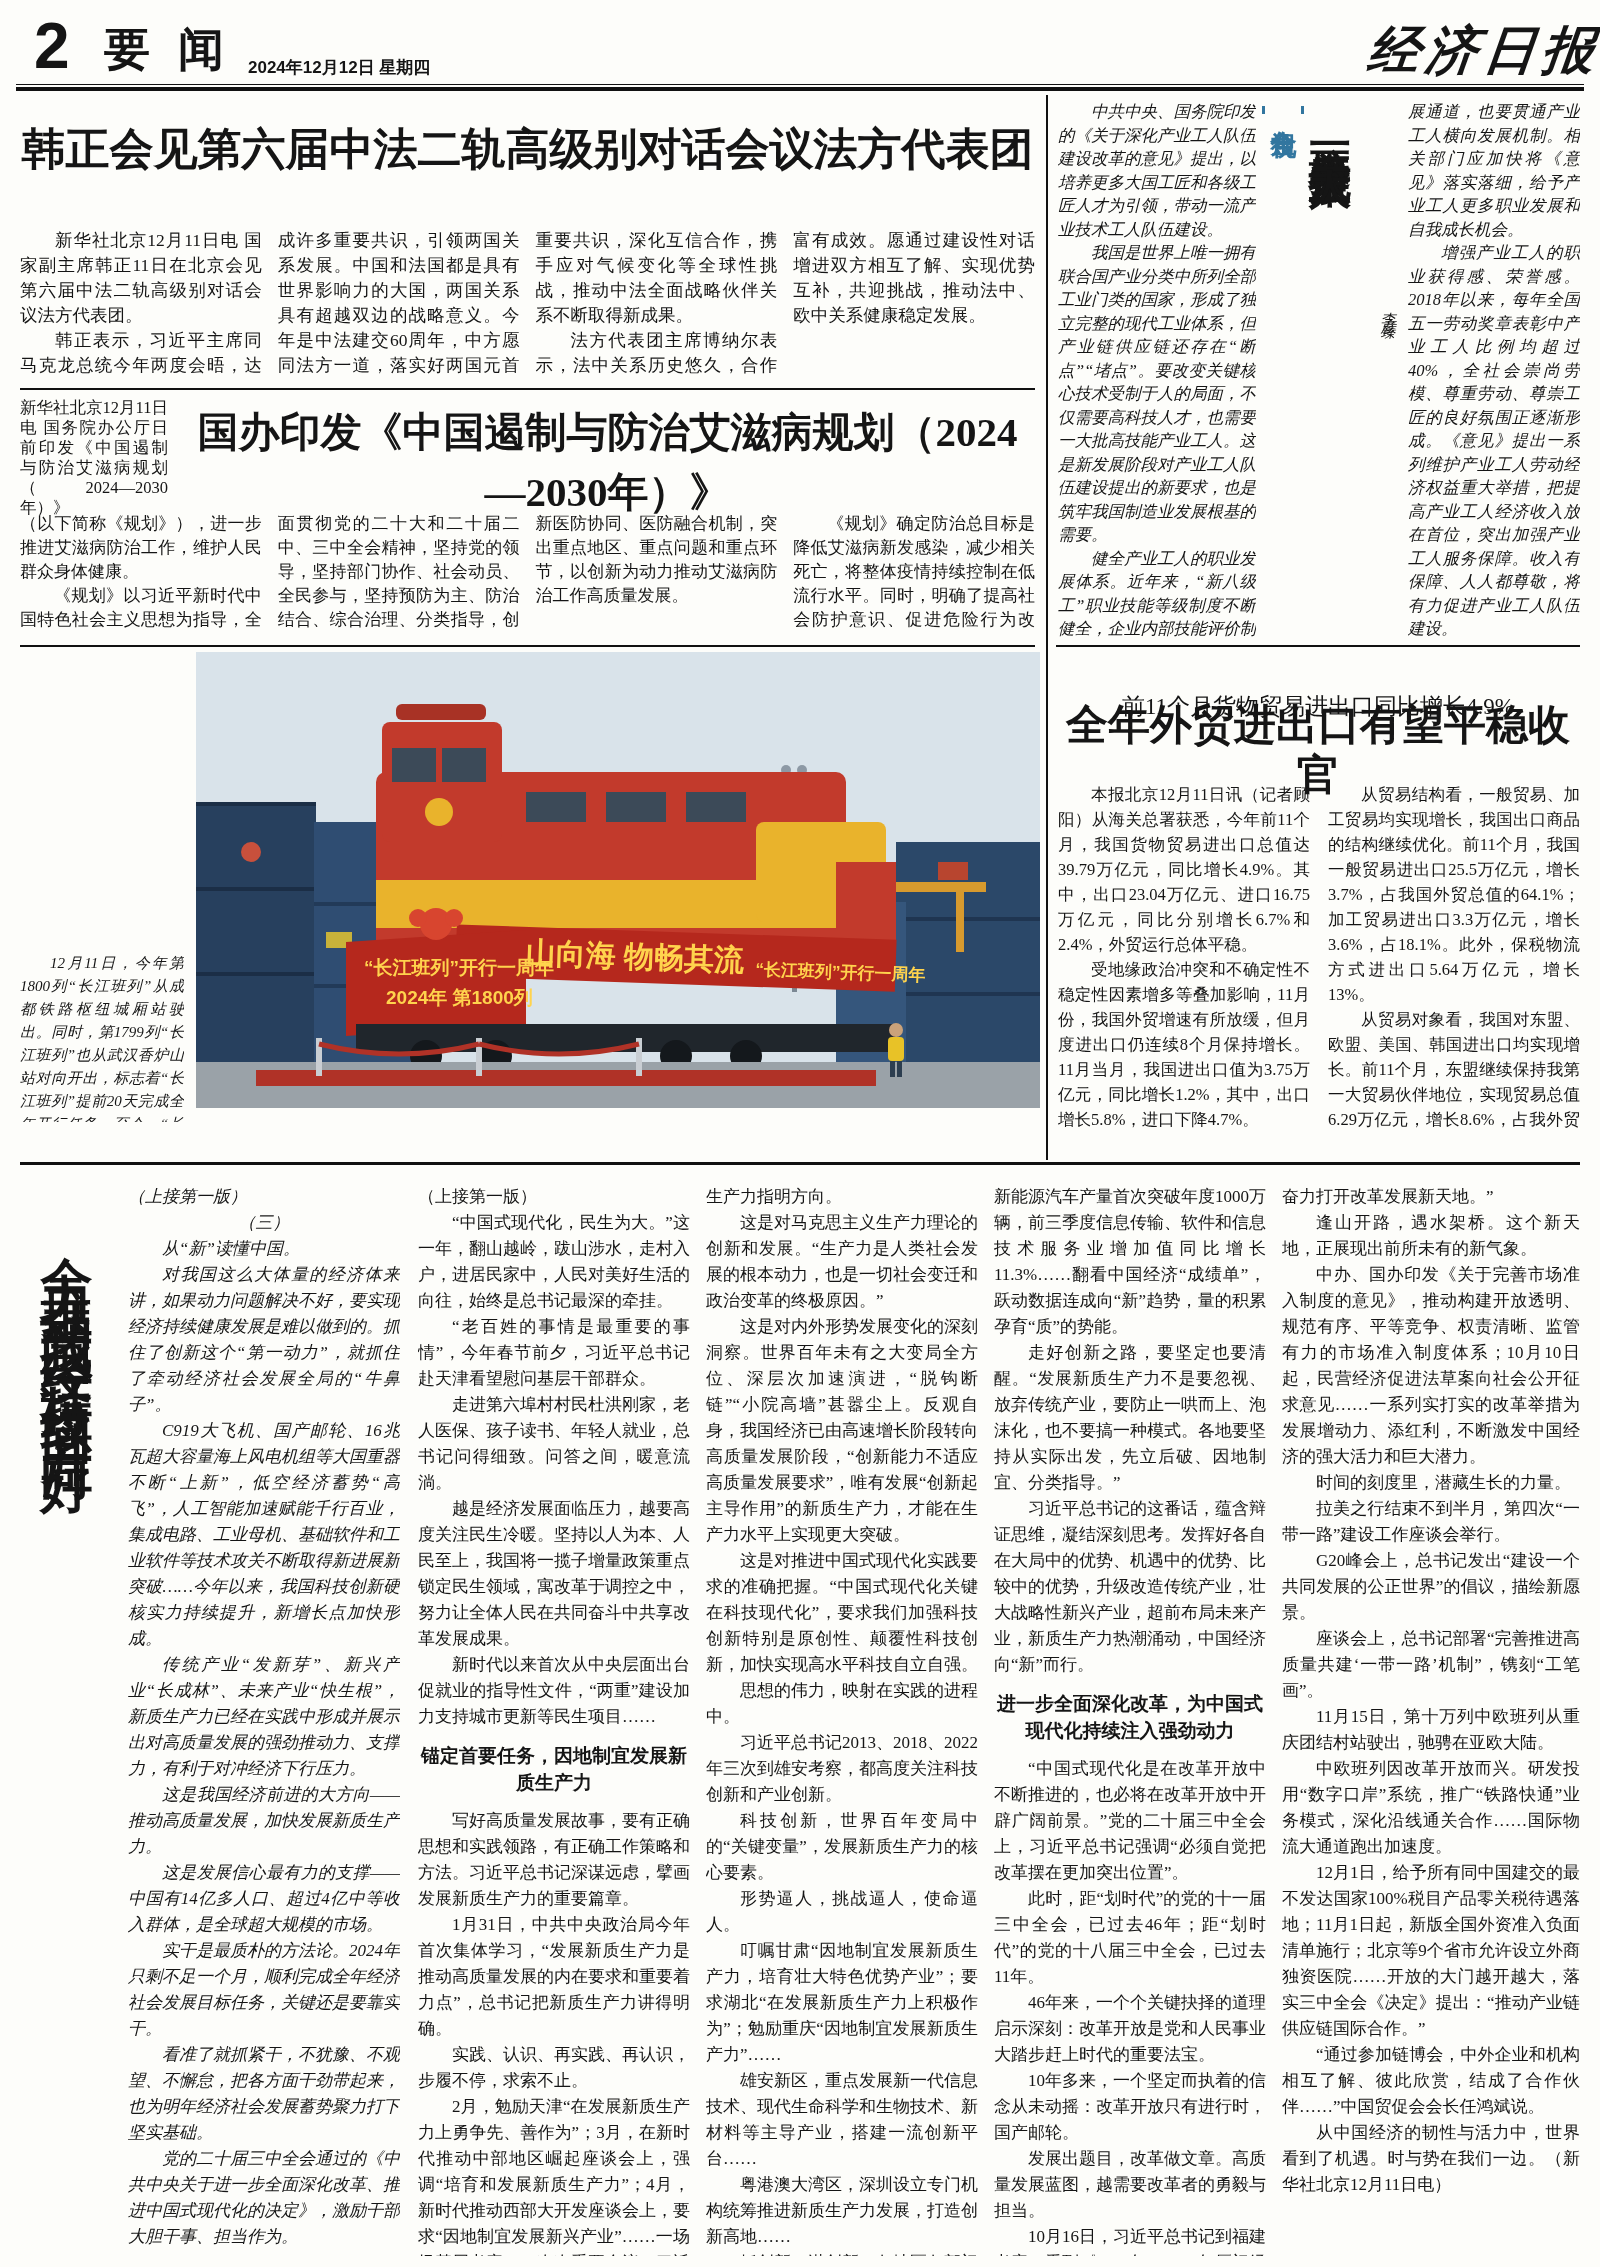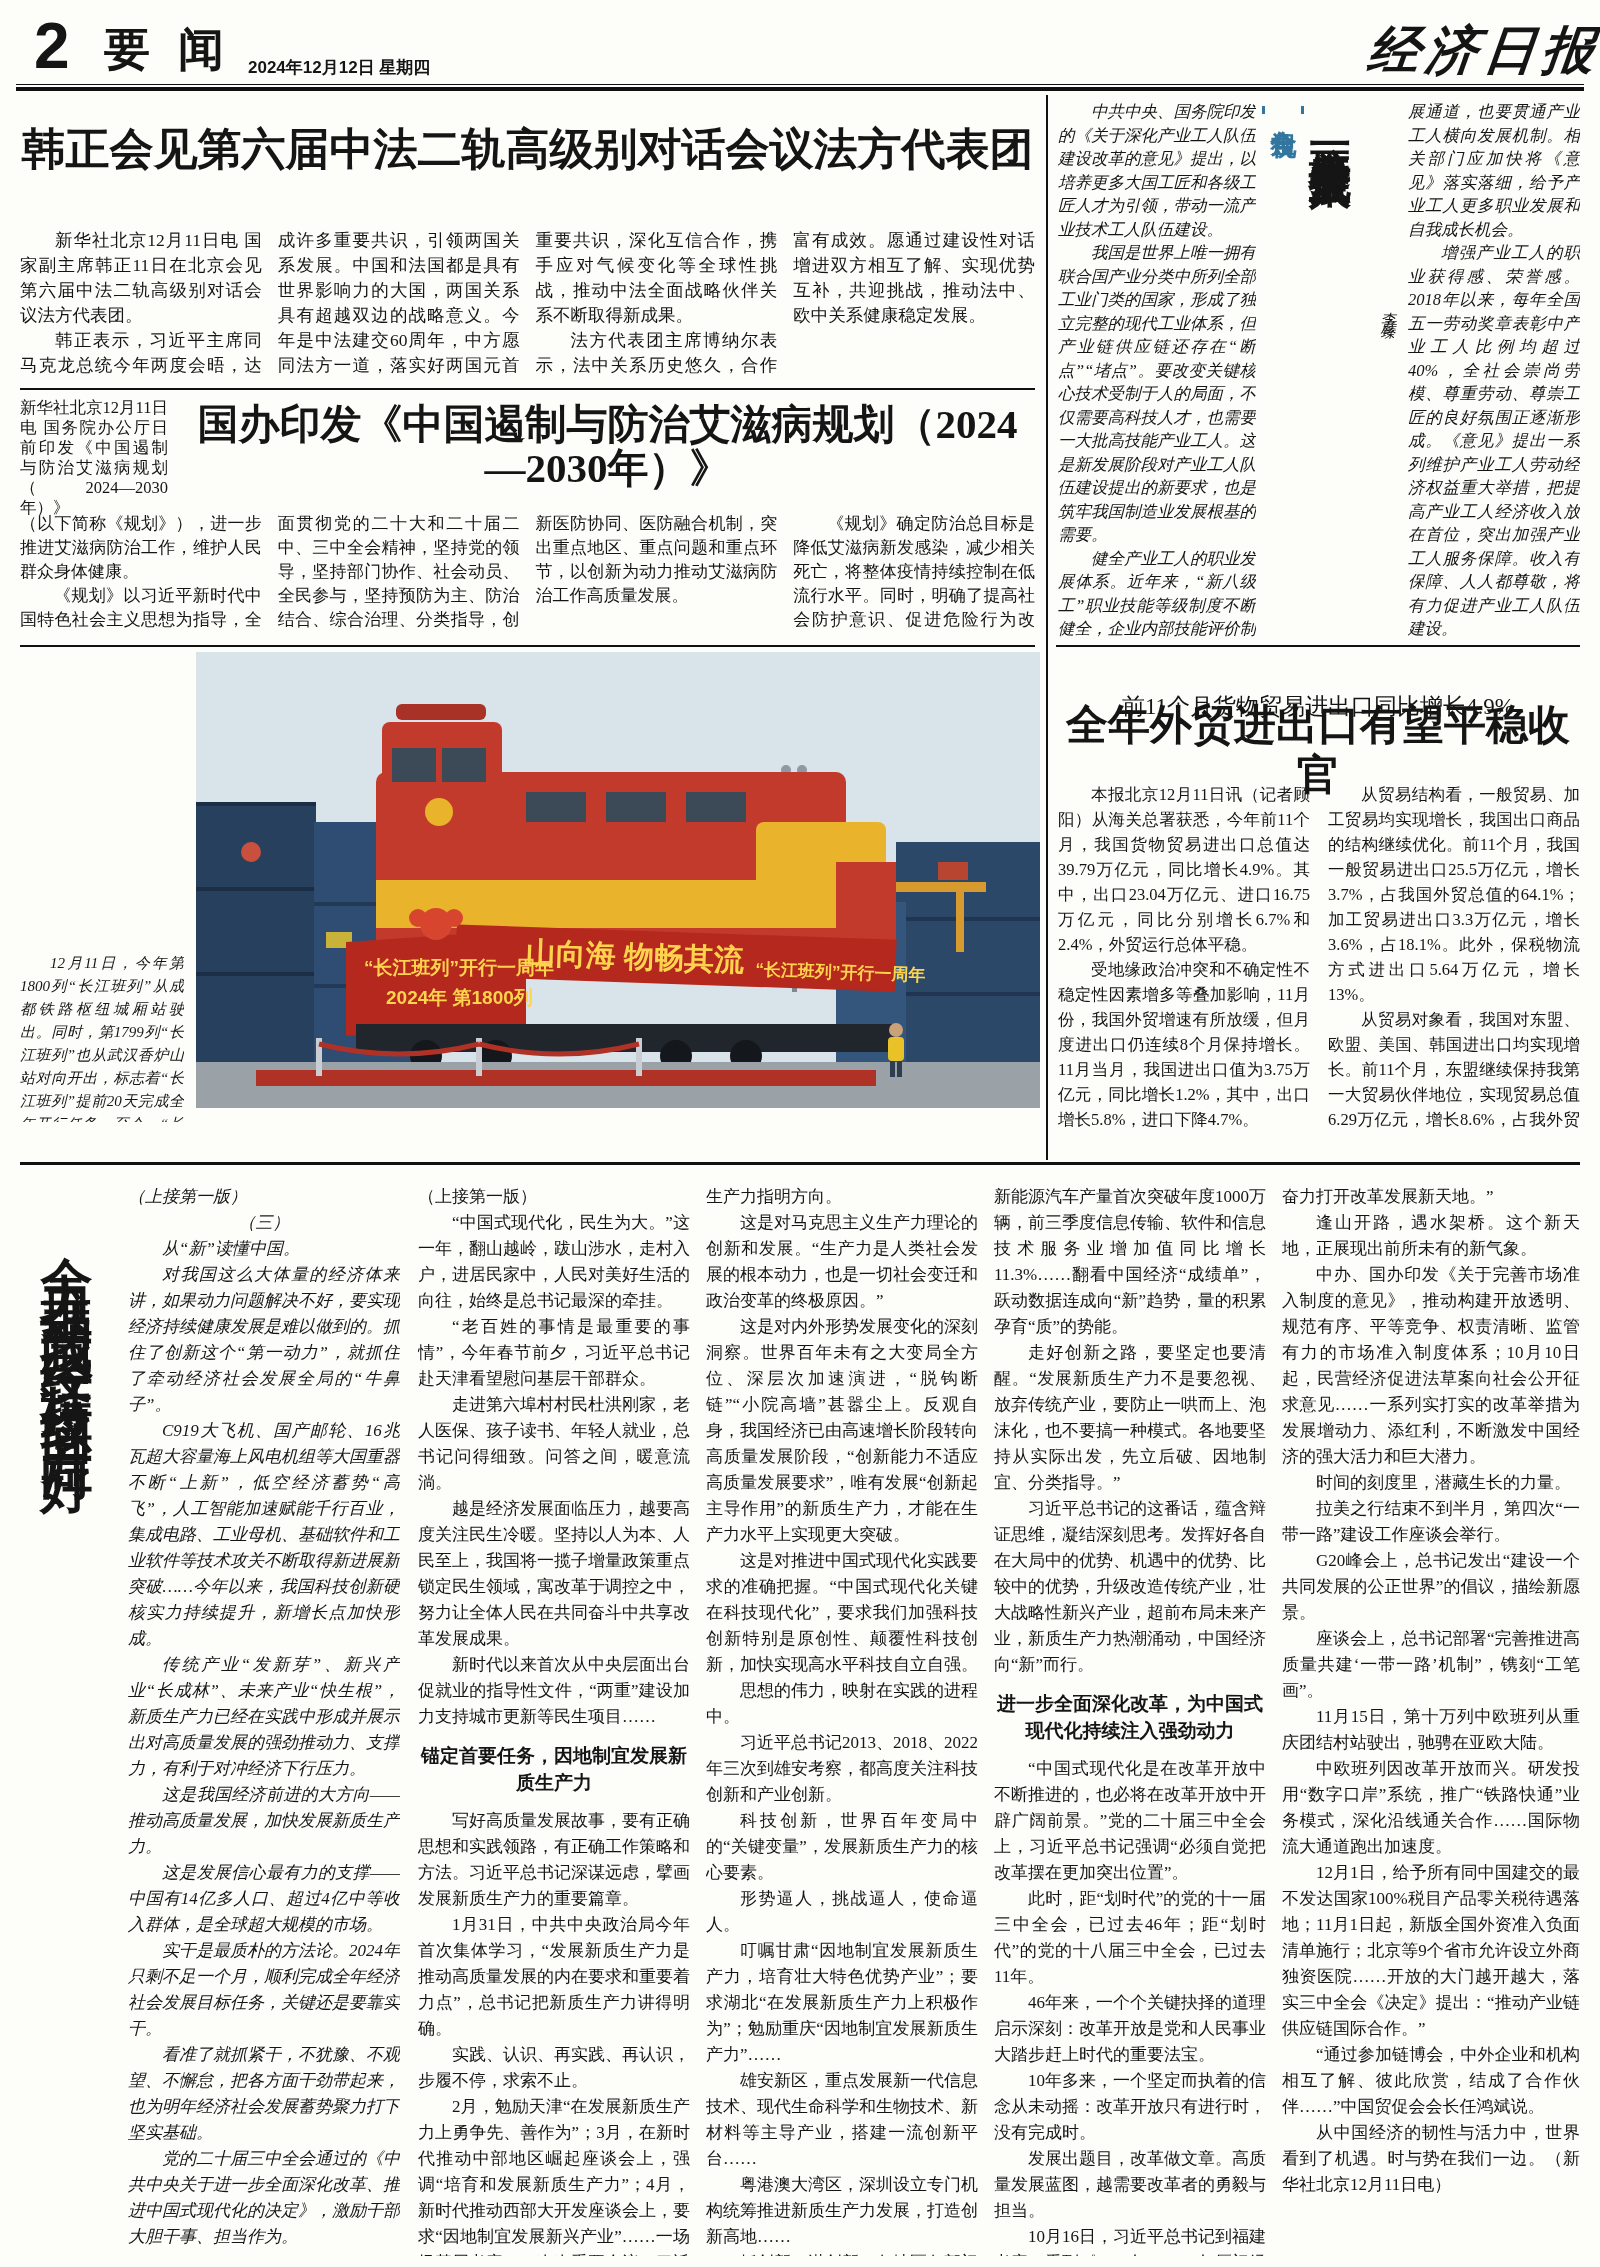--- a/index.html
+++ b/index.html
@@ -37,21 +37,21 @@
   <div class="col" style="left:20px;top:228px;width:1015px;height:150px;font-size:17.5px;line-height:25px;column-count:4;column-gap:16px;">
       <p class="para">新华社北京12月11日电  国家副主席韩正11日在北京会见第六届中法二轨高级别对话会议法方代表团。</p>
       <p class="para">韩正表示，习近平主席同马克龙总统今年两度会晤，达成许多重要共识，引领两国关系发展。中国和法国都是具有世界影响力的大国，两国关系具有超越双边的战略意义。今年是中法建交60周年，中方愿同法方一道，落实好两国元首重要共识，深化互信合作，携手应对气候变化等全球性挑战，推动中法全面战略伙伴关系不断取得新成果。</p>
       <p class="para">法方代表团主席博纳尔表示，法中关系历史悠久，合作富有成效。愿通过建设性对话增进双方相互了解、实现优势互补，共迎挑战，推动法中、欧中关系健康稳定发展。</p>
     </div>
   <div class="rule" style="left:20px;top:388px;width:1015px;height:2px;"></div>
 
   <div class="col" style="left:20px;top:398px;width:148px;height:120px;font-size:16.5px;line-height:20px;">
     <p class="para noindent">新华社北京12月11日电  国务院办公厅日前印发《中国遏制与防治艾滋病规划（2024—2030年）》</p>
   </div>
-  <div class="headline-center" style="left:180px;top:402px;width:855px;font-size:41px;line-height:44px;font-weight:bold;text-align:center;">国办印发《中国遏制与防治艾滋病规划（2024—2030年）》</div>
+  <div class="headline-center" style="left:180px;top:402px;width:855px;font-size:41px;line-height:60px;font-weight:bold;text-align:center;">国办印发《中国遏制与防治艾滋病规划（2024—2030年）》</div>
   <div class="col" style="left:20px;top:512px;width:1015px;height:130px;font-size:17px;line-height:24px;column-count:4;column-gap:16px;">
       <p class="para noindent">（以下简称《规划》），进一步推进艾滋病防治工作，维护人民群众身体健康。</p>
       <p class="para">《规划》以习近平新时代中国特色社会主义思想为指导，全面贯彻党的二十大和二十届二中、三中全会精神，坚持党的领导，坚持部门协作、社会动员、全民参与，坚持预防为主、防治结合、综合治理、分类指导，创新医防协同、医防融合机制，突出重点地区、重点问题和重点环节，以创新为动力推动艾滋病防治工作高质量发展。</p>
       <p class="para">《规划》确定防治总目标是降低艾滋病新发感染，减少相关死亡，将整体疫情持续控制在低流行水平。同时，明确了提高社会防护意识、促进危险行为改变、预防家庭内传播、提升诊断治疗效果、控制人群感染水平等5方面具体工作指标。</p>
     </div>
 
   <div class="rule" style="left:1046px;top:95px;width:2px;height:1065px;"></div>
 
   <div class="col kai" style="left:1058px;top:100px;width:198px;height:540px;font-size:16.5px;line-height:23.5px;">
       <p class="para">中共中央、国务院印发的《关于深化产业工人队伍建设改革的意见》提出，以培养更多大国工匠和各级工匠人才为引领，带动一流产业技术工人队伍建设。</p>
@@ -218,21 +218,21 @@
       <p class="para">抓创新、谋创新，各地区各部门积极行动。</p>
     </div>
   <div class="col" style="left:994px;top:1184px;width:272px;height:1072px;font-size:17px;line-height:26px;">
       <p class="para noindent">新能源汽车产量首次突破年度1000万辆，前三季度信息传输、软件和信息技术服务业增加值同比增长11.3%……翻看中国经济“成绩单”，跃动数据连成向“新”趋势，量的积累孕育“质”的势能。</p>
       <p class="para">走好创新之路，要坚定也要清醒。“发展新质生产力不是要忽视、放弃传统产业，要防止一哄而上、泡沫化，也不要搞一种模式。各地要坚持从实际出发，先立后破、因地制宜、分类指导。”</p>
       <p class="para">习近平总书记的这番话，蕴含辩证思维，凝结深刻思考。发挥好各自在大局中的优势、机遇中的优势、比较中的优势，升级改造传统产业，壮大战略性新兴产业，超前布局未来产业，新质生产力热潮涌动，中国经济向“新”而行。</p>
       <p class="para subhead">进一步全面深化改革，为中国式现代化持续注入强劲动力</p>
       <p class="para">“中国式现代化是在改革开放中不断推进的，也必将在改革开放中开辟广阔前景。”党的二十届三中全会上，习近平总书记强调“必须自觉把改革摆在更加突出位置”。</p>
       <p class="para">此时，距“划时代”的党的十一届三中全会，已过去46年；距“划时代”的党的十八届三中全会，已过去11年。</p>
       <p class="para">46年来，一个个关键抉择的道理启示深刻：改革开放是党和人民事业大踏步赶上时代的重要法宝。</p>
-      <p class="para">10年多来，一个坚定而执着的信念从未动摇：改革开放只有进行时，没有完成时。</p>
+      <p class="para">10年多来，一个坚定而执着的信念从未动摇：改革开放只有进行时，国产邮轮。</p>
       <p class="para">发展出题目，改革做文章。高质量发展蓝图，越需要改革者的勇毅与担当。</p>
       <p class="para">10月16日，习近平总书记到福建考察，看到《1985年—2000年厦门经济社会发展战略》……</p>
     </div>
   <div class="col" style="left:1282px;top:1184px;width:298px;height:1072px;font-size:17px;line-height:26px;">
       <p class="para noindent">奋力打开改革发展新天地。”</p>
       <p class="para">逢山开路，遇水架桥。这个新天地，正展现出前所未有的新气象。</p>
       <p class="para">中办、国办印发《关于完善市场准入制度的意见》，推动构建开放透明、规范有序、平等竞争、权责清晰、监管有力的市场准入制度体系；10月10日起，民营经济促进法草案向社会公开征求意见……一系列实打实的改革举措为发展增动力、添红利，不断激发中国经济的强大活力和巨大潜力。</p>
       <p class="para">时间的刻度里，潜藏生长的力量。</p>
       <p class="para">拉美之行结束不到半月，第四次“一带一路”建设工作座谈会举行。</p>
       <p class="para">G20峰会上，总书记发出“建设一个共同发展的公正世界”的倡议，描绘新愿景。</p>

